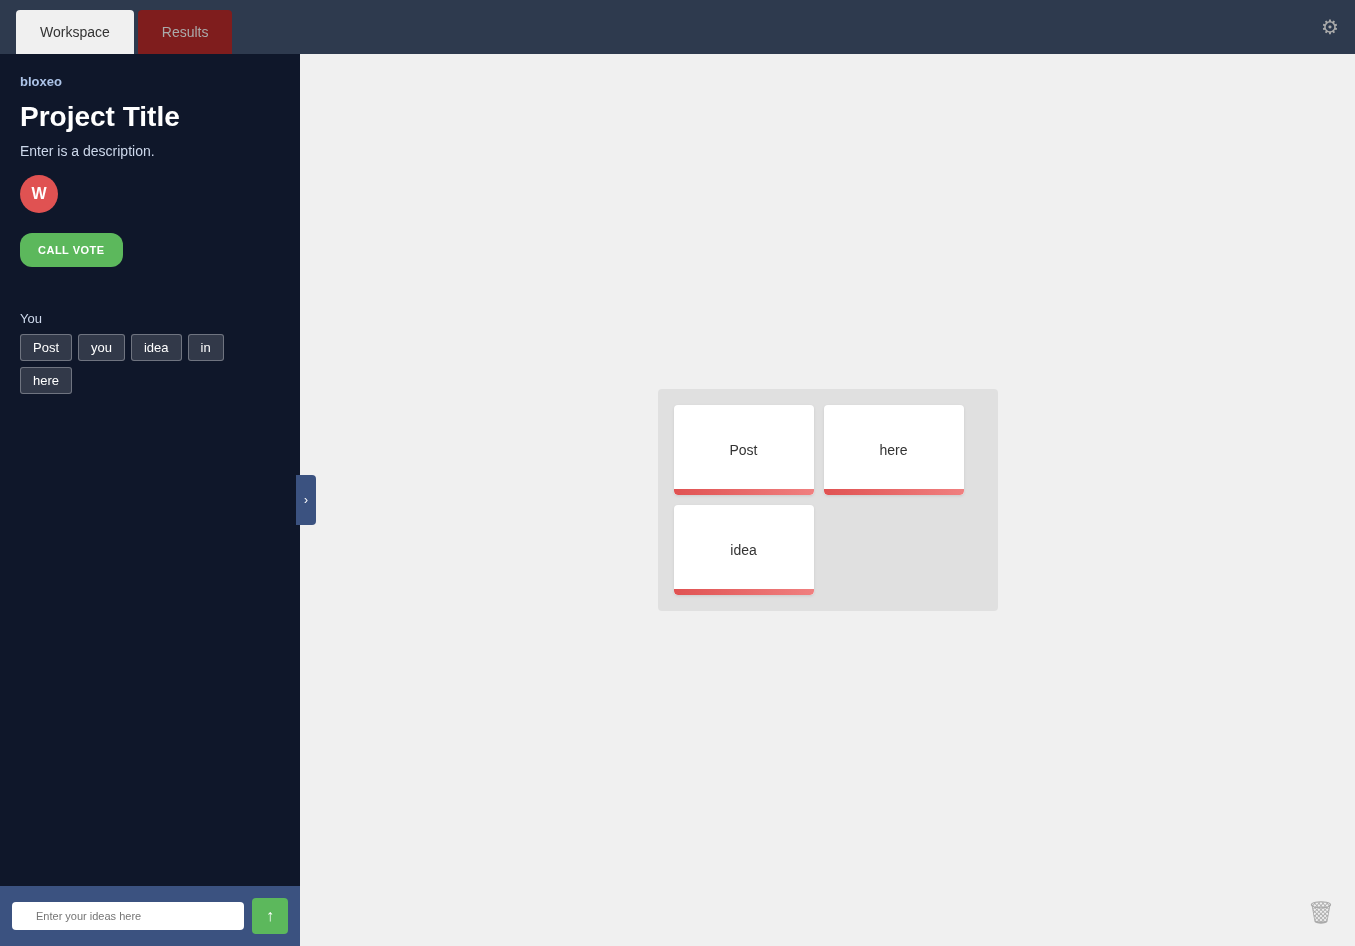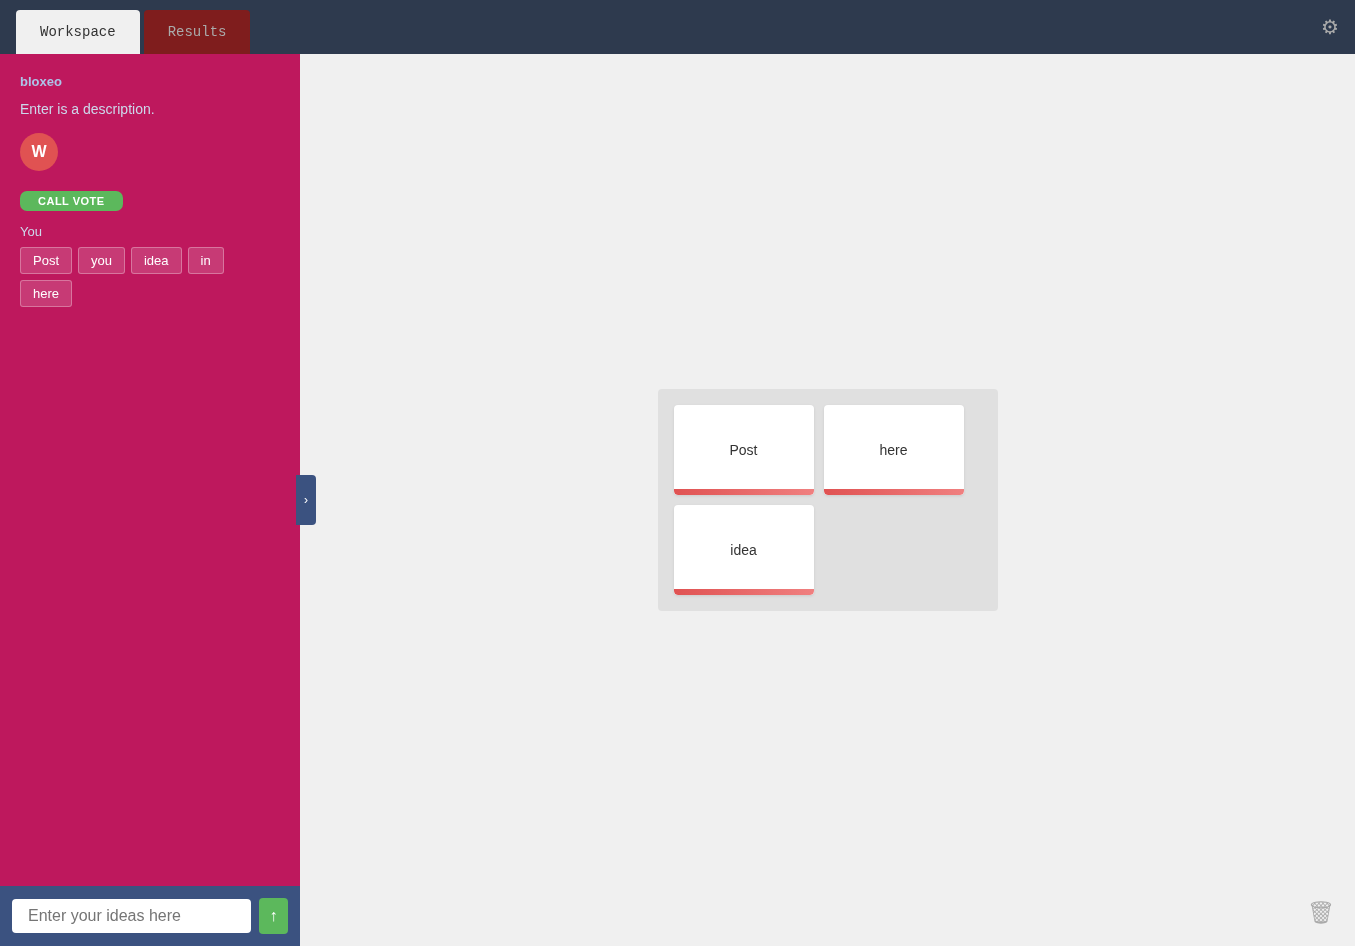--- a/index.html
+++ b/index.html
@@ -12,21 +12,20 @@
       justify-content: space-between;
       background: #2e3a4e;
       height: 54px;
       padding: 0 16px;
       flex-shrink: 0;
     }
     .header-tabs {
       display: flex;
       align-items: flex-end;
       height: 100%;
-      font-family: Liberation Mono, monospace;
     }
     .tab {
       padding: 8px 24px;
       cursor: pointer;
       font-size: 14px;
       color: #ccc;
       border-radius: 4px 4px 0 0;
       margin-right: 4px;
       display: flex;
       align-items: center;
@@ -49,21 +48,21 @@
     
     .main-layout {
       display: flex;
       flex: 1;
       overflow: hidden;
     }
 
     
     .sidebar {
       width: 300px;
-      background: #be185d;
+      background: #0f172a;
       display: flex;
       flex-direction: column;
       flex-shrink: 0;
       position: relative;
       color: white;
     }
     .sidebar-content {
       flex: 1;
       padding: 20px 20px 0 20px;
     }
@@ -94,27 +93,27 @@
       justify-content: center;
       font-size: 16px;
       font-weight: bold;
       color: white;
       margin-bottom: 20px;
     }
     .call-vote-btn {
       background: #5cb85c;
       color: white;
       border: none;
-      padding: 4px 18px;
+      padding: 11px 18px;
       font-size: 11px;
       font-weight: bold;
       letter-spacing: 0.5px;
       cursor: pointer;
-      border-radius: 7px;
-      margin-bottom: 13px;
+      border-radius: 12px;
+      margin-bottom: 44px;
       text-transform: uppercase;
     }
     .idea-chips {
       display: flex;
       flex-wrap: wrap;
       gap: 6px;
       margin-bottom: 10px;
     }
     .chip {
       background: rgba(255,255,255,0.15);
@@ -148,24 +147,24 @@
     
     .sidebar-footer {
       padding: 12px;
       display: flex;
       align-items: center;
       gap: 8px;
       background: #3b5280;
     }
     .idea-input {
       flex: 1;
-      padding: 8px 16px;
+      padding: 8px 24px;
       border-radius: 4px;
       border: none;
-      font-size: 16px;
+      font-size: 11px;
       color: #999;
       background: white;
     }
     .send-btn {
       width: 36px;
       height: 36px;
       background: #5cb85c;
       border: none;
       border-radius: 4px;
       cursor: pointer;
@@ -261,20 +260,21 @@
     </div>
   </div>
   <div class="gear-icon">⚙</div>
 </div>
 
 <div class="main-layout">
 
   <div class="sidebar">
     <div class="sidebar-content">
       <div class="app-logo">bloxeo</div>
+      <div class="project-title">Project Title</div>
       <div class="project-description">Enter is a description.</div>
       <div class="avatar">W</div>
       <button class="call-vote-btn">CALL VOTE</button>
 
       <div style="position:relative; margin-bottom:8px;">
         <span class="you-label" style="position:static; display:block; font-size:13px; color:#cdd8eb; margin-bottom:6px;">You</span>
       </div>
 
       <div class="idea-chips">
         <div class="chip">Post</div>

